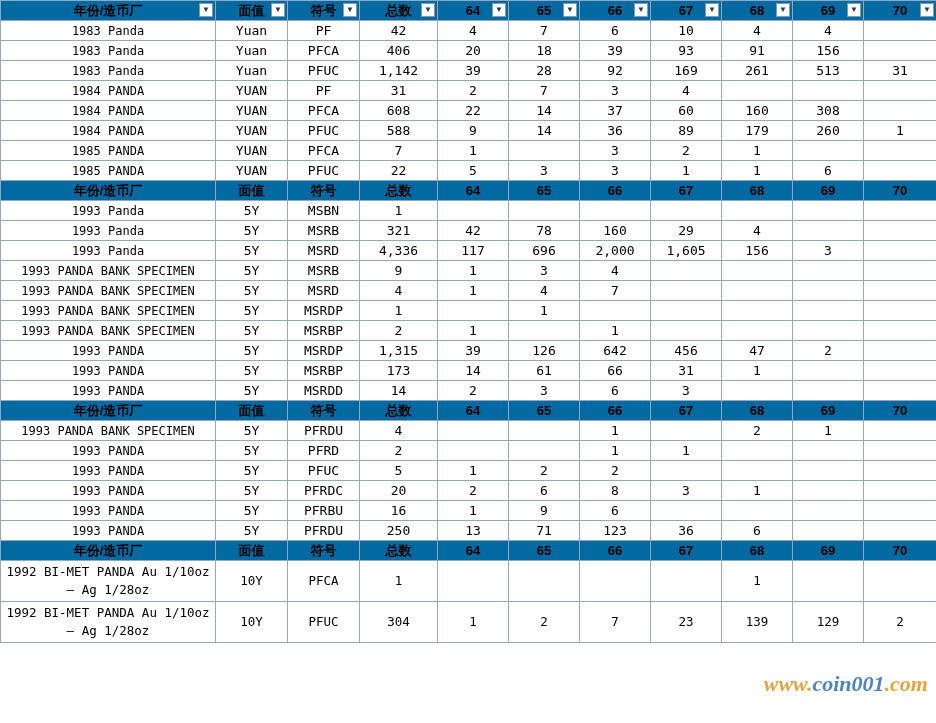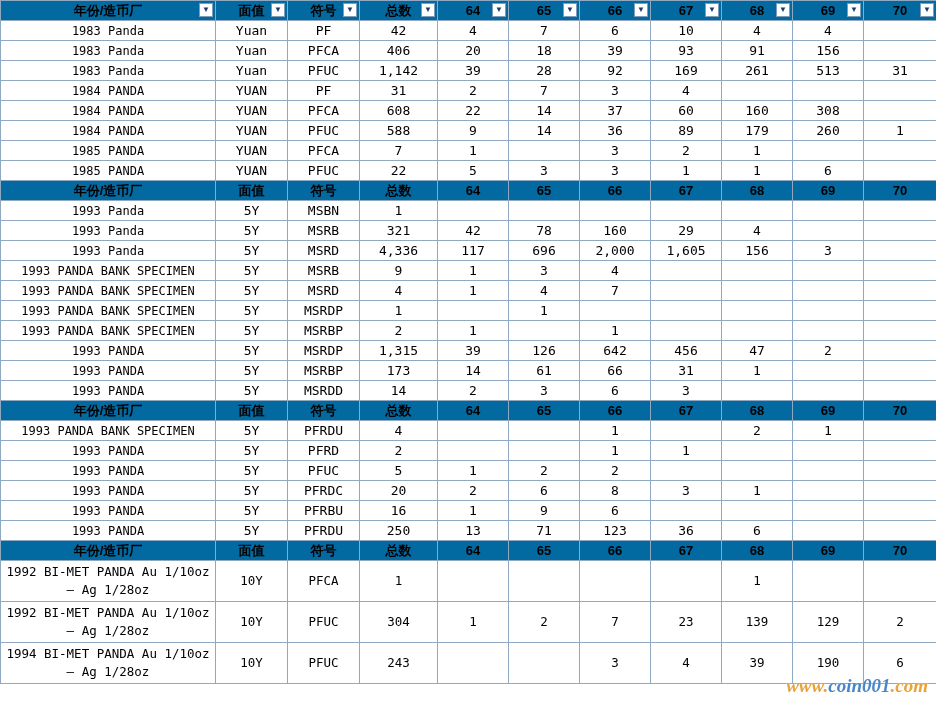--- a/index.html
+++ b/index.html
@@ -83,21 +83,21 @@
     height: 40px;
     line-height: 18px;
     white-space: normal;
     font-size: 12.5px;
   }
   .wm {
     position: absolute;
     right: 8px;
     bottom: 26px;
     font-family: "Liberation Serif", serif;
-    font-size: 19px;
+    font-size: 22px;
     font-weight: bold;
     font-style: italic;
     color: #e8a33d;
     text-shadow: 0 0 1px rgba(255,255,255,0.8);
     pointer-events: none;
   }
   .wm .blue { color: #4a86c8; }
   .wrapper { position: relative; width: 936px; height: 723px; }
 </style>
 </head>
@@ -502,29 +502,16 @@
           <td class="two-line">PFUC</td>
           <td class="two-line">304</td>
           <td class="two-line">1</td>
           <td class="two-line">2</td>
           <td class="two-line">7</td>
           <td class="two-line">23</td>
           <td class="two-line">139</td>
           <td class="two-line">129</td>
           <td class="two-line">2</td>
         </tr>
-        <tr class="data">
-          <td class="name two-line">1994 BI-MET PANDA Au 1/10oz – Ag 1/28oz</td>
-          <td class="two-line">10Y</td>
-          <td class="two-line">PFUC</td>
-          <td class="two-line">243</td>
-          <td class="two-line"></td>
-          <td class="two-line"></td>
-          <td class="two-line">3</td>
-          <td class="two-line">4</td>
-          <td class="two-line">39</td>
-          <td class="two-line">190</td>
-          <td class="two-line">6</td>
-        </tr>
       </tbody>
   </table>
   <div class="wm"><span>www.</span><span class="blue">coin001</span><span>.com</span></div>
 </div>
 
 </body></html>

